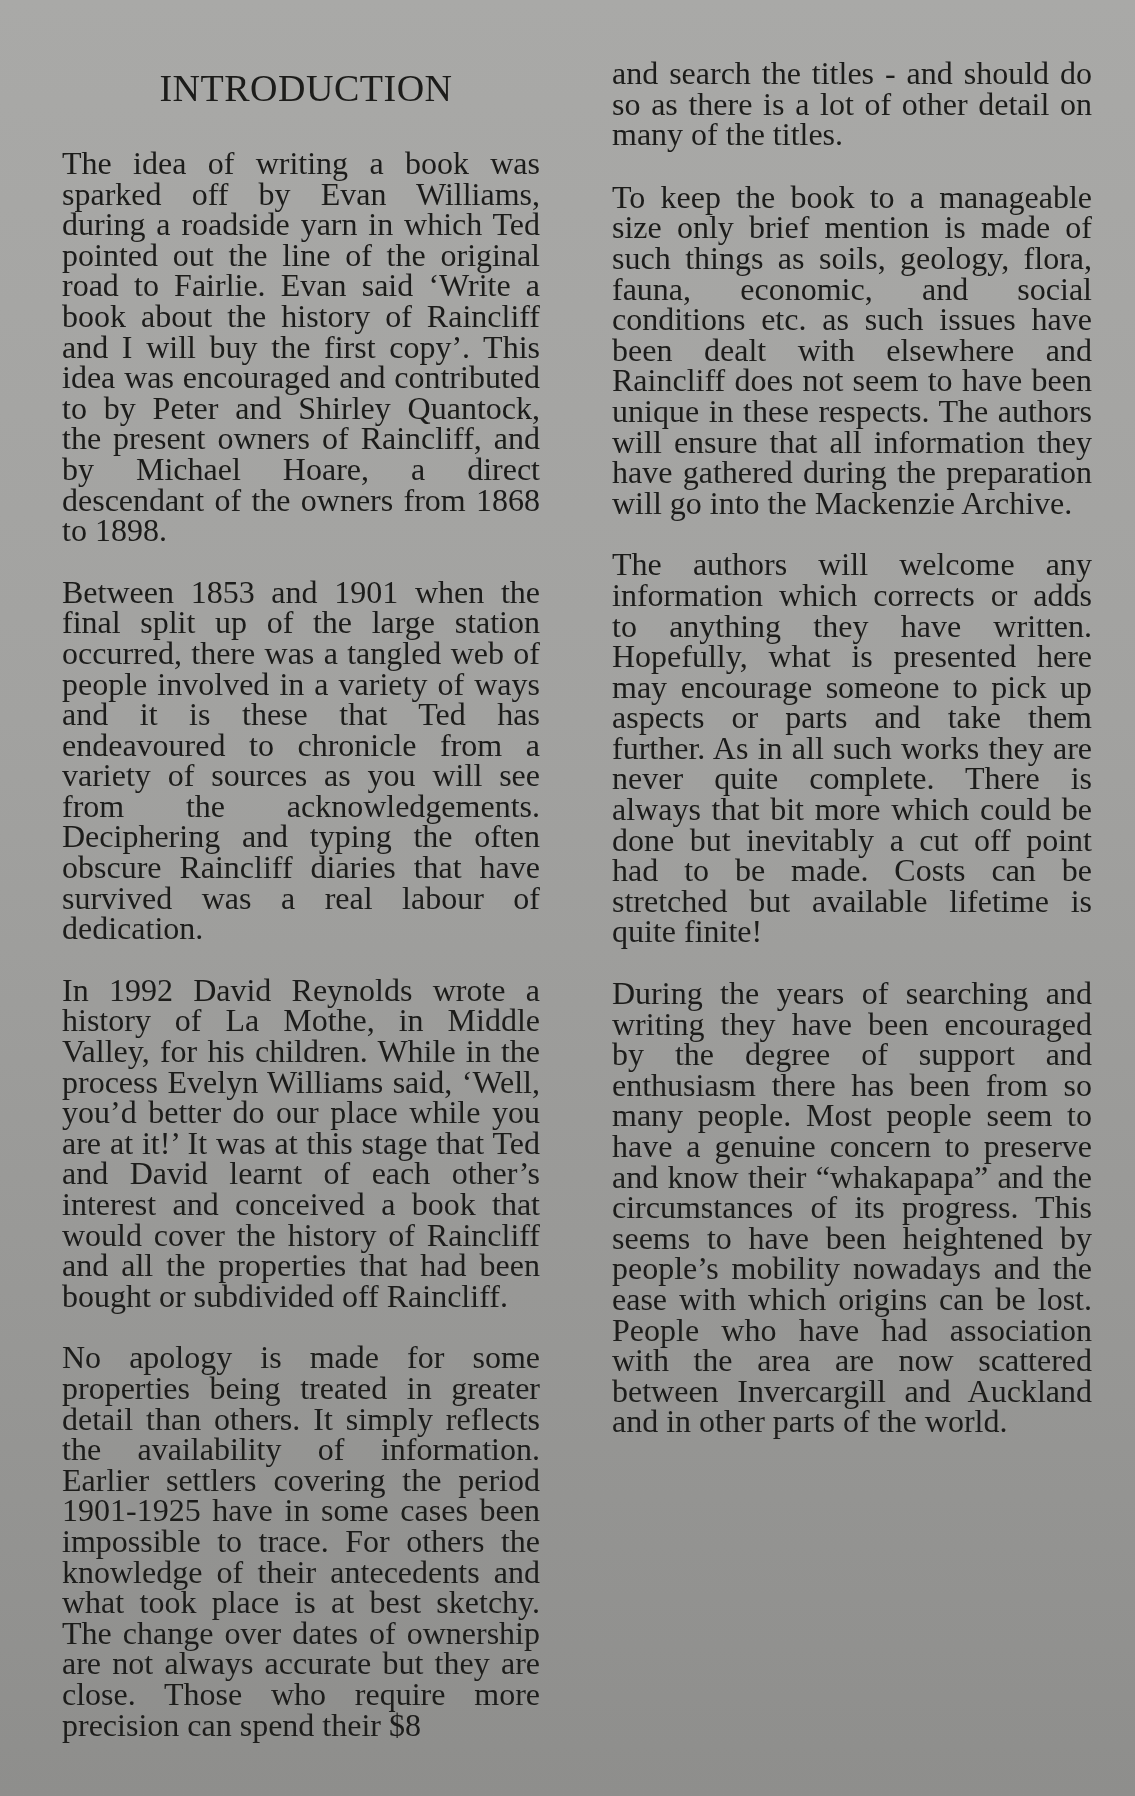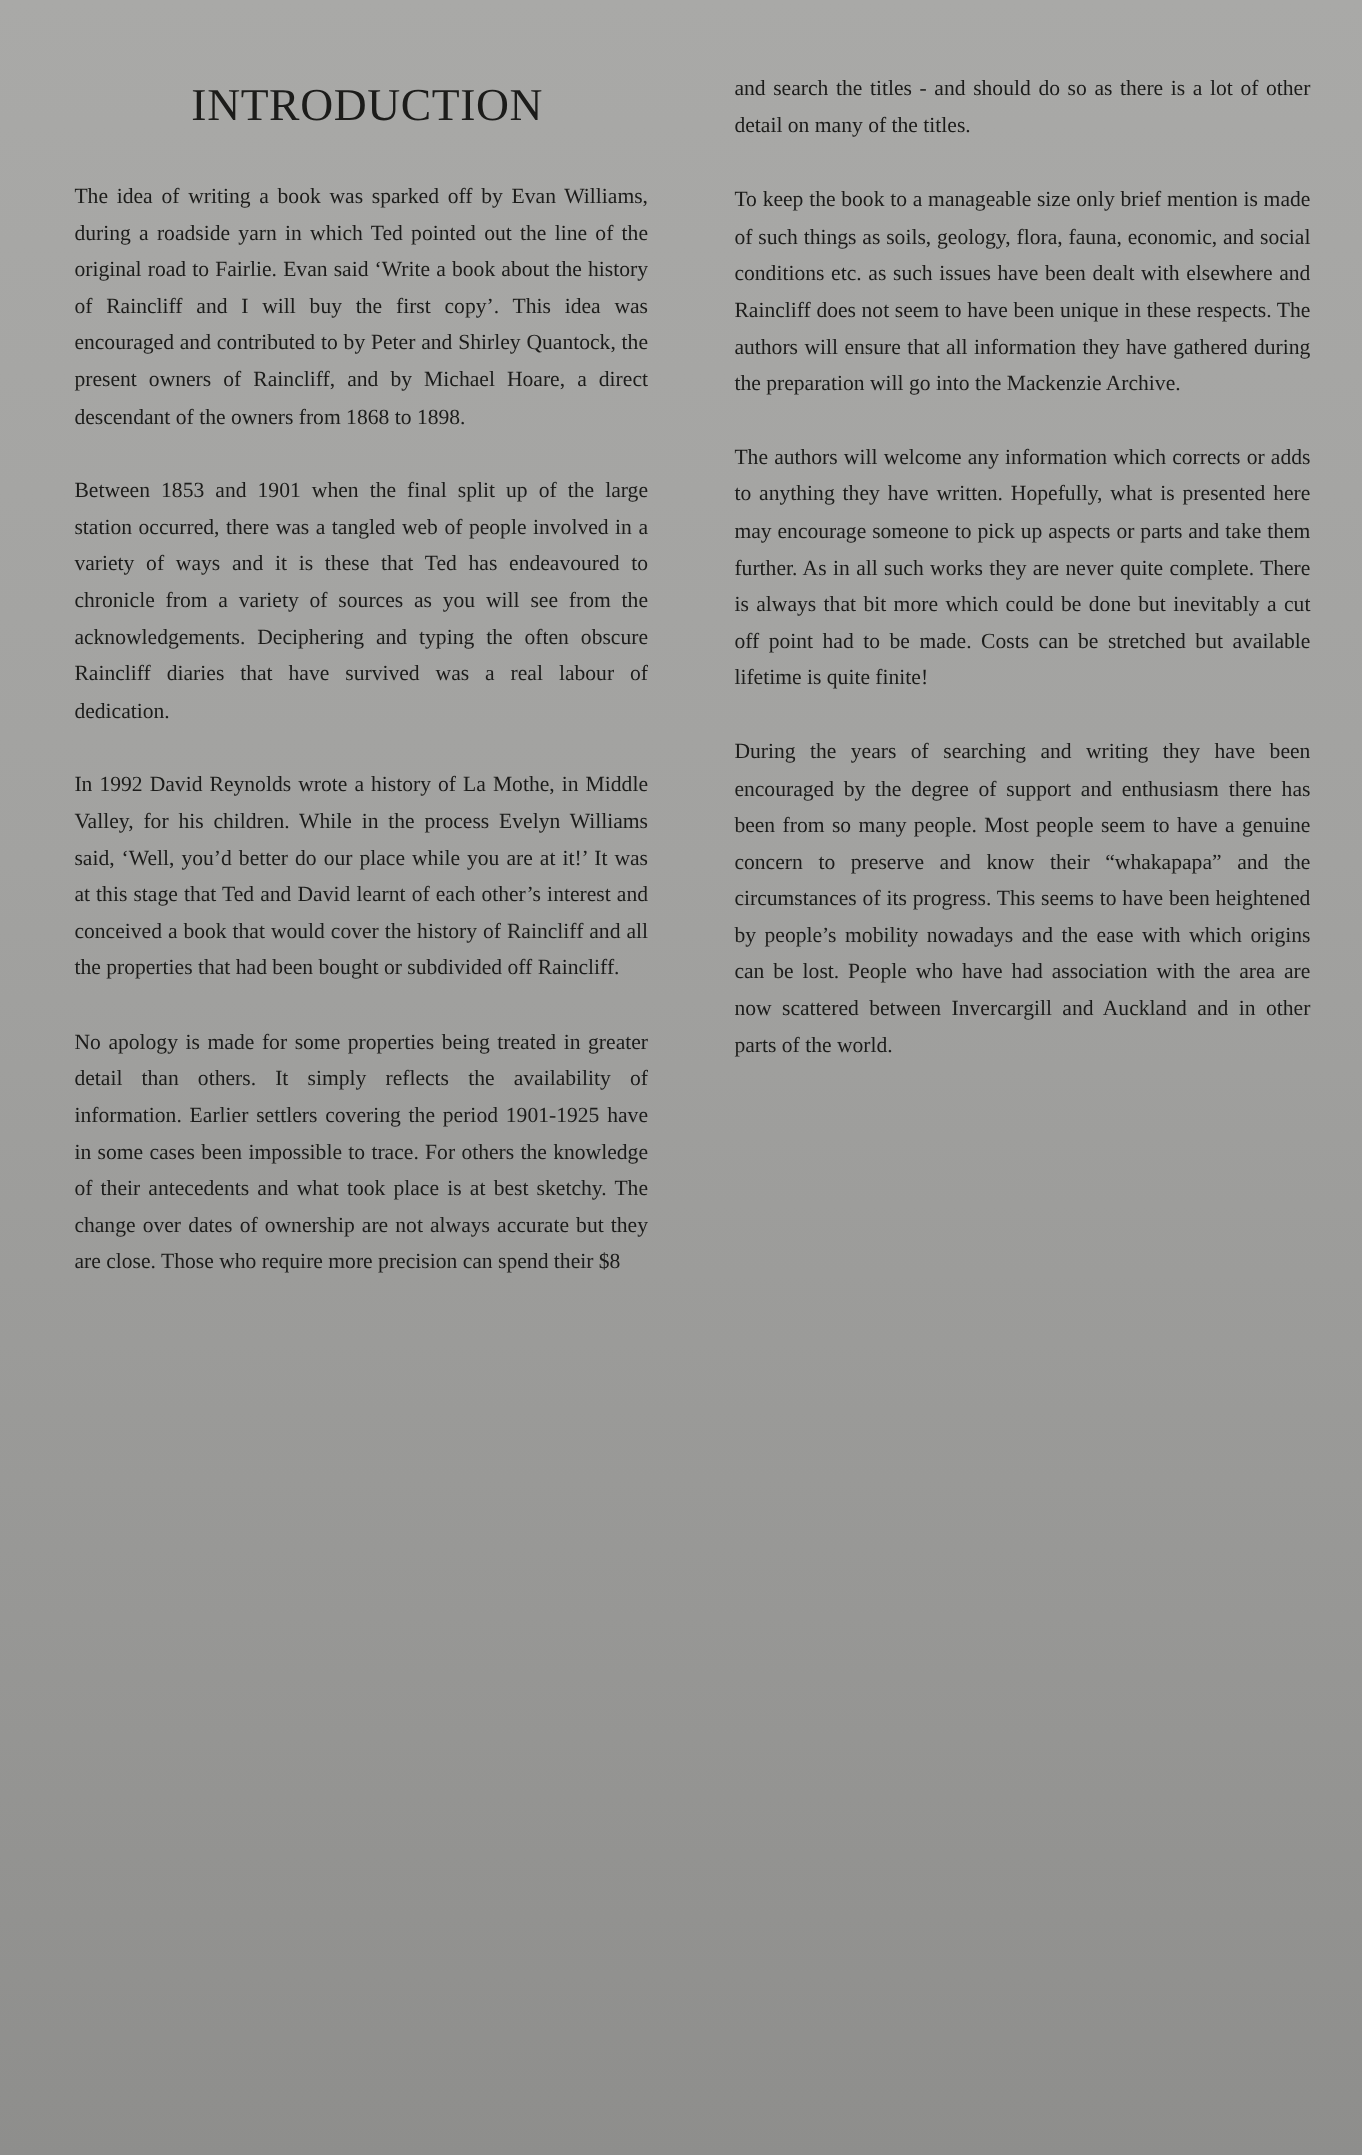--- a/index.html
+++ b/index.html
@@ -14,21 +14,21 @@
   .col { position: absolute; }
   .col-left { left: 62px; top: 62px; width: 478px; }
   .col-right { left: 612px; top: 58px; width: 480px; }
   .title {
     font-size: 38px; letter-spacing: 0.5px; text-align: center;
     margin: 0 0 34px 0; font-weight: normal; line-height: 52px;
     padding-left: 10px;
   }
   p {
     margin: 0 0 31px 0;
-    font-size: 18px; line-height: 30.6px;
+    font-size: 32px; line-height: 30.6px;
     text-align: justify;
   }
   .right-first { margin-bottom: 32px; }
 </style>
 </head>
 <body>
 
 <div class="page">
   <div class="col col-left">
     <h1 class="title">INTRODUCTION</h1>

